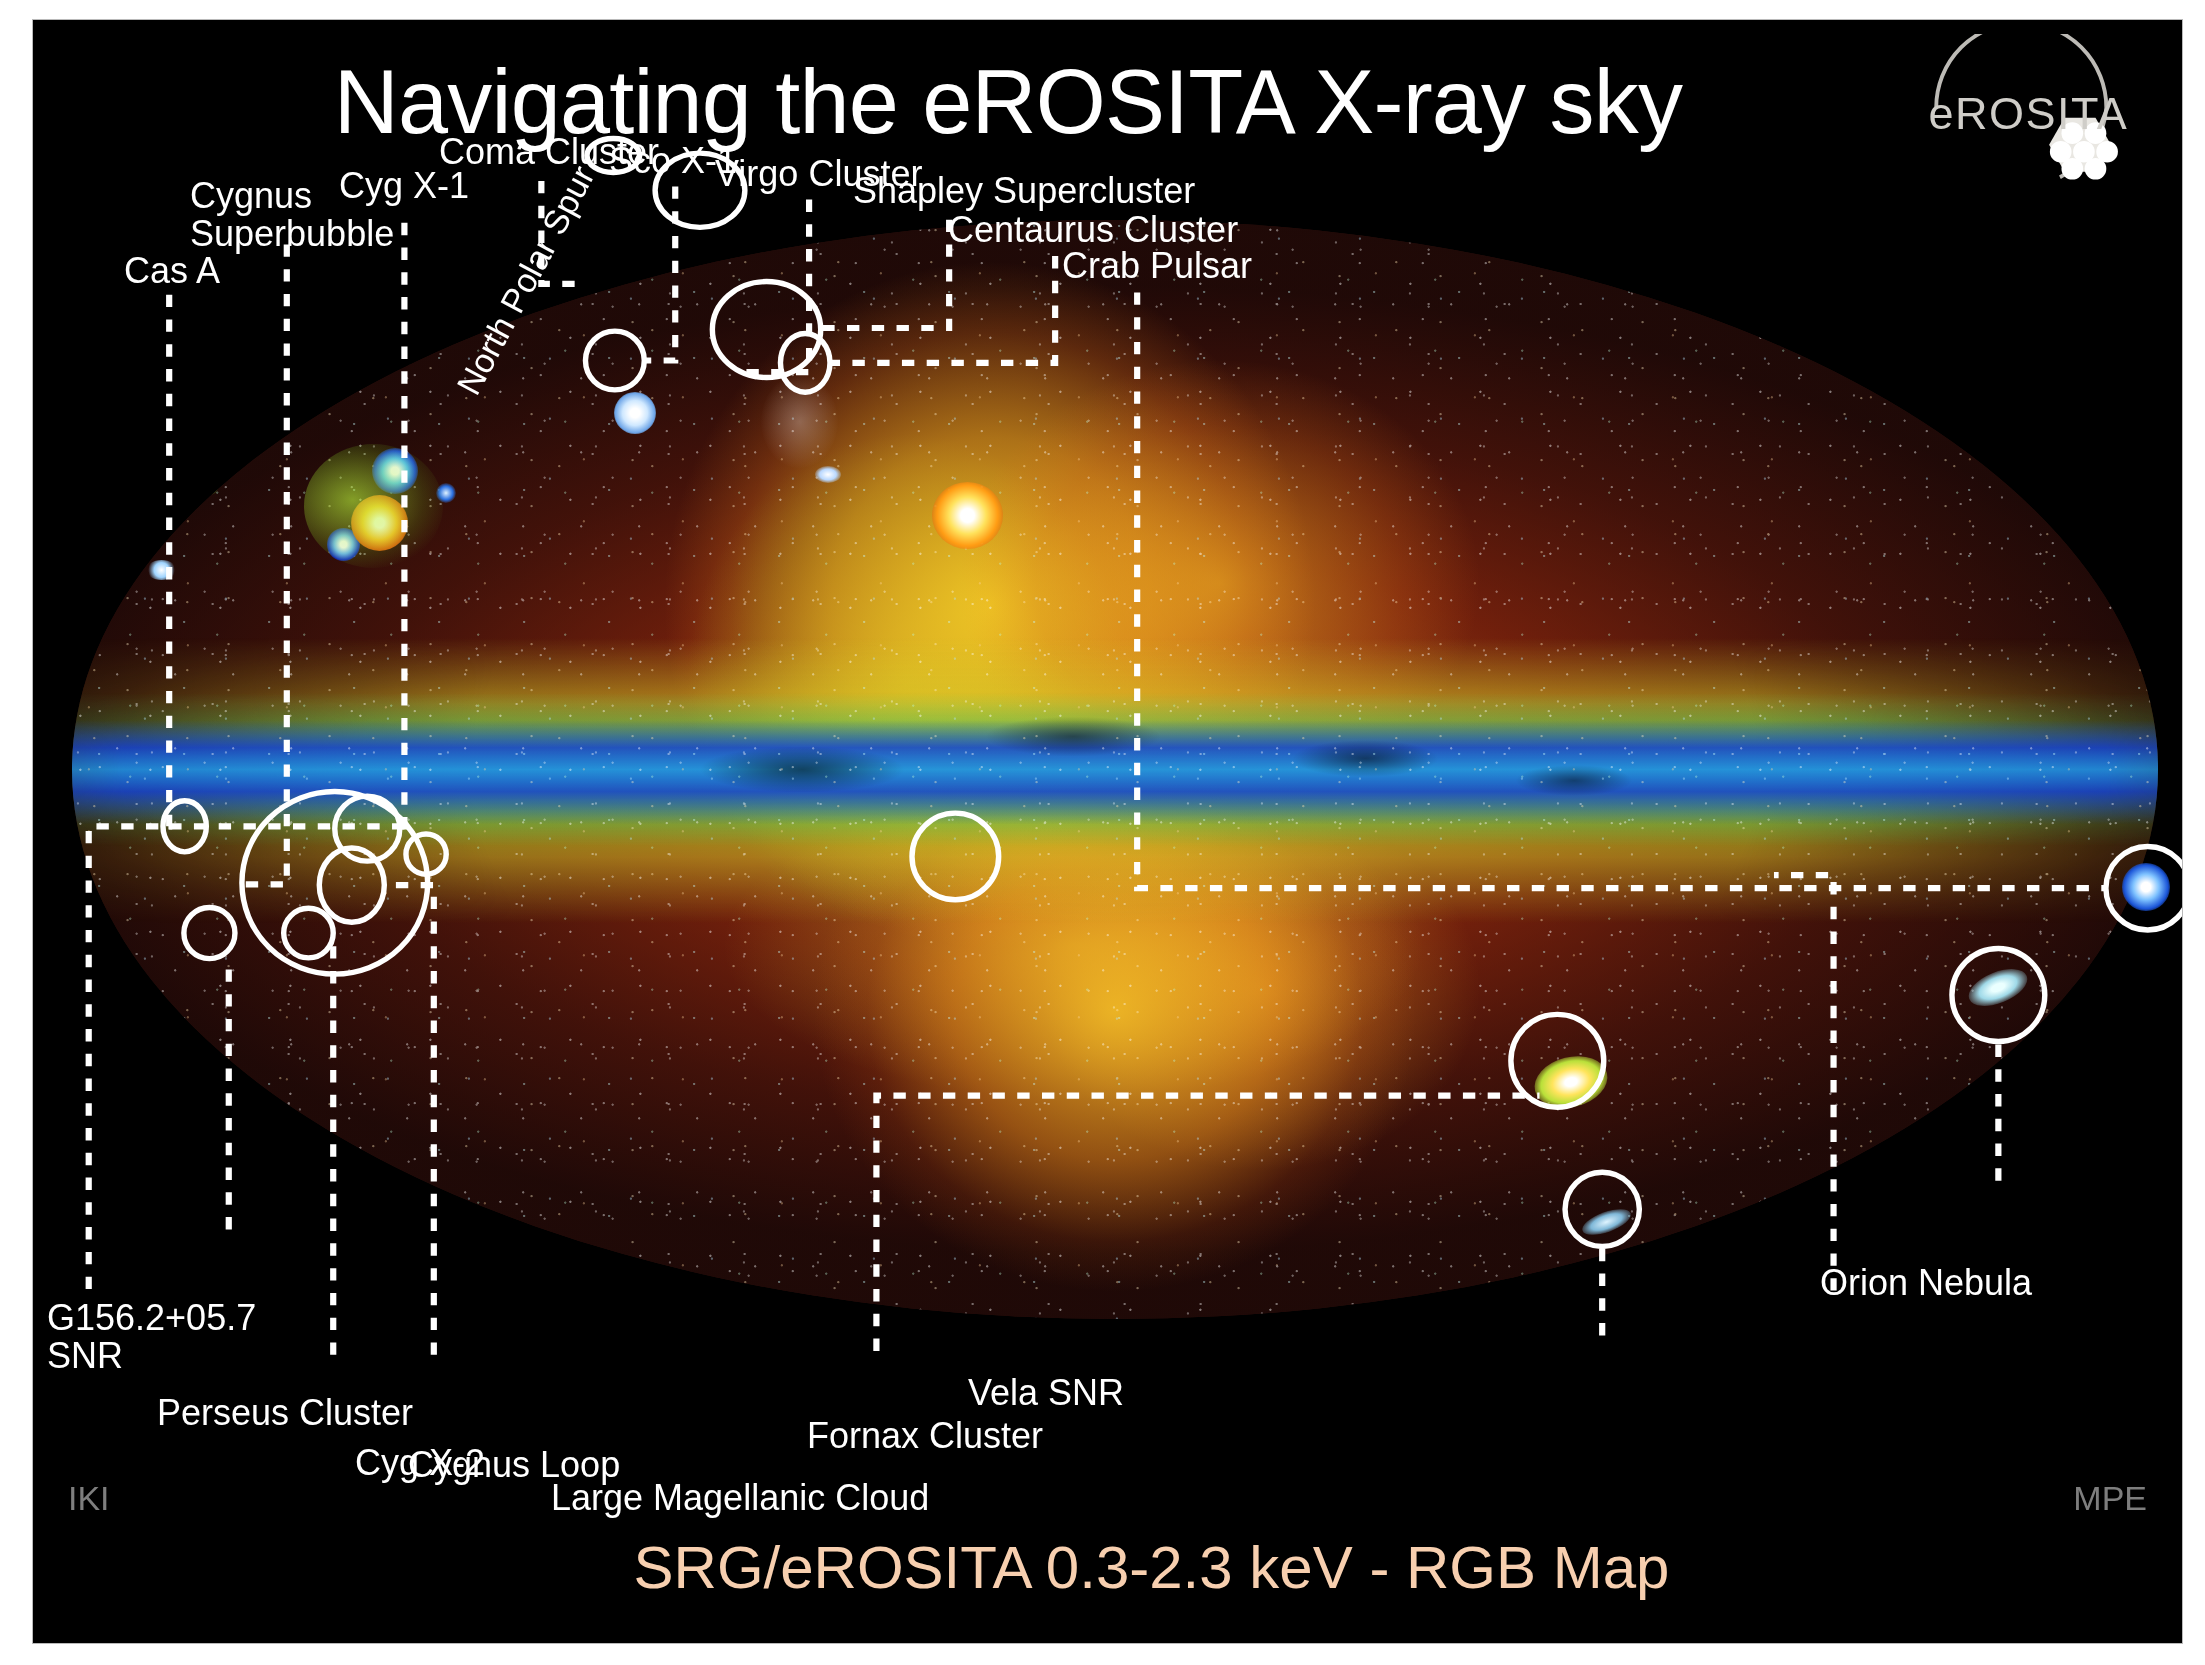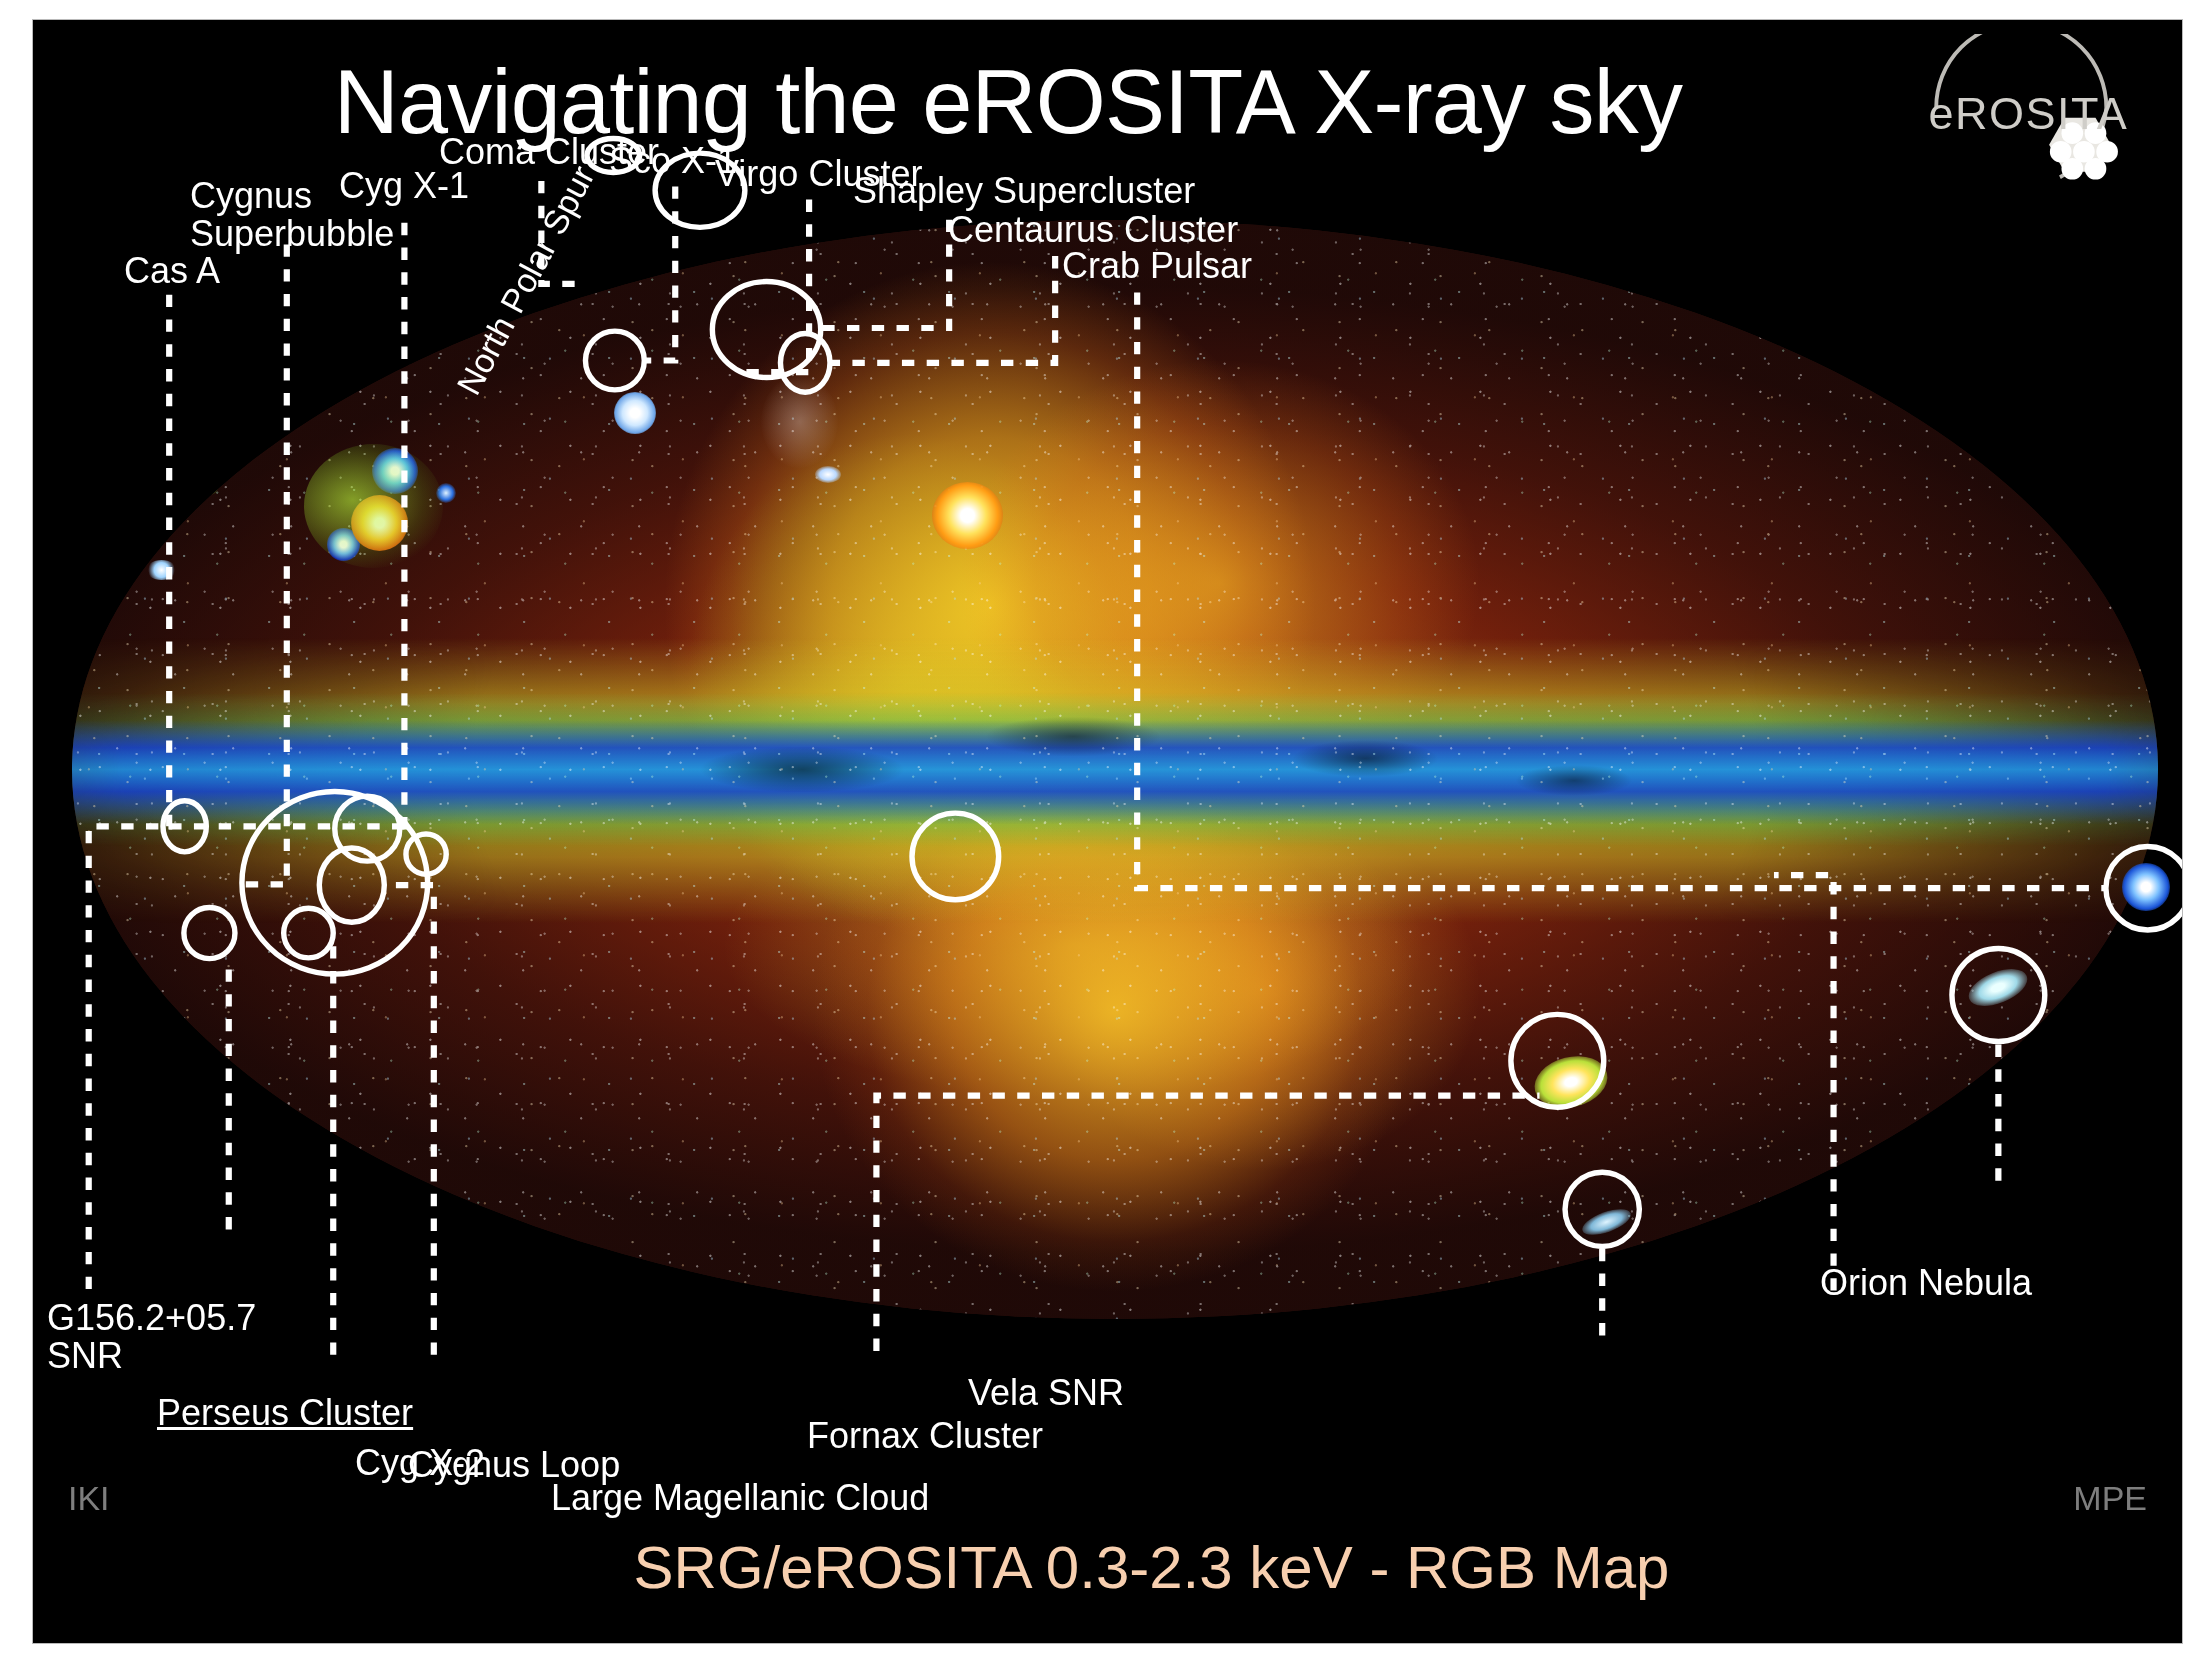--- a/index.html
+++ b/index.html
@@ -210,21 +210,21 @@
   <div class="lbl" style="left:576px;top:122px;">Sco X-1</div>
   <div class="lbl" style="left:682px;top:135px;">Virgo Cluster</div>
   <div class="lbl" style="left:820px;top:152px;">Shapley Supercluster</div>
   <div class="lbl" style="left:915px;top:191px;">Centaurus Cluster</div>
   <div class="lbl" style="left:1029px;top:227px;">Crab Pulsar</div>
 
   <div class="lbl" style="left:418px;top:364px;transform:rotate(-62deg);transform-origin:left top;font-size:34px;">North Polar Spur</div>
 
   <div class="lbl" style="left:14px;top:1279px;">G156.2+05.7
 SNR</div>
-  <div class="lbl" style="left:124px;top:1374px;text-decoration:underline;">Perseus Cluster</div>
+  <div class="lbl" style="left:124px;top:1374px;">Perseus Cluster</div>
   <div class="lbl" style="left:275px;top:1424px;margin-left:47px;">Cyg X-2</div>
   <div class="lbl" style="left:375px;top:1426px;">Cygnus Loop</div>
   <div class="lbl" style="left:518px;top:1459px;">Large Magellanic Cloud</div>
   <div class="lbl" style="left:774px;top:1397px;">Fornax Cluster</div>
   <div class="lbl" style="left:935px;top:1354px;">Vela SNR</div>
   <div class="lbl" style="left:1787px;top:1244px;">Orion Nebula</div>
 
   <div id="corner-iki">IKI</div>
   <div id="corner-mpe">MPE</div>
   <div id="caption">SRG/eROSITA 0.3-2.3 keV  - RGB Map</div>

